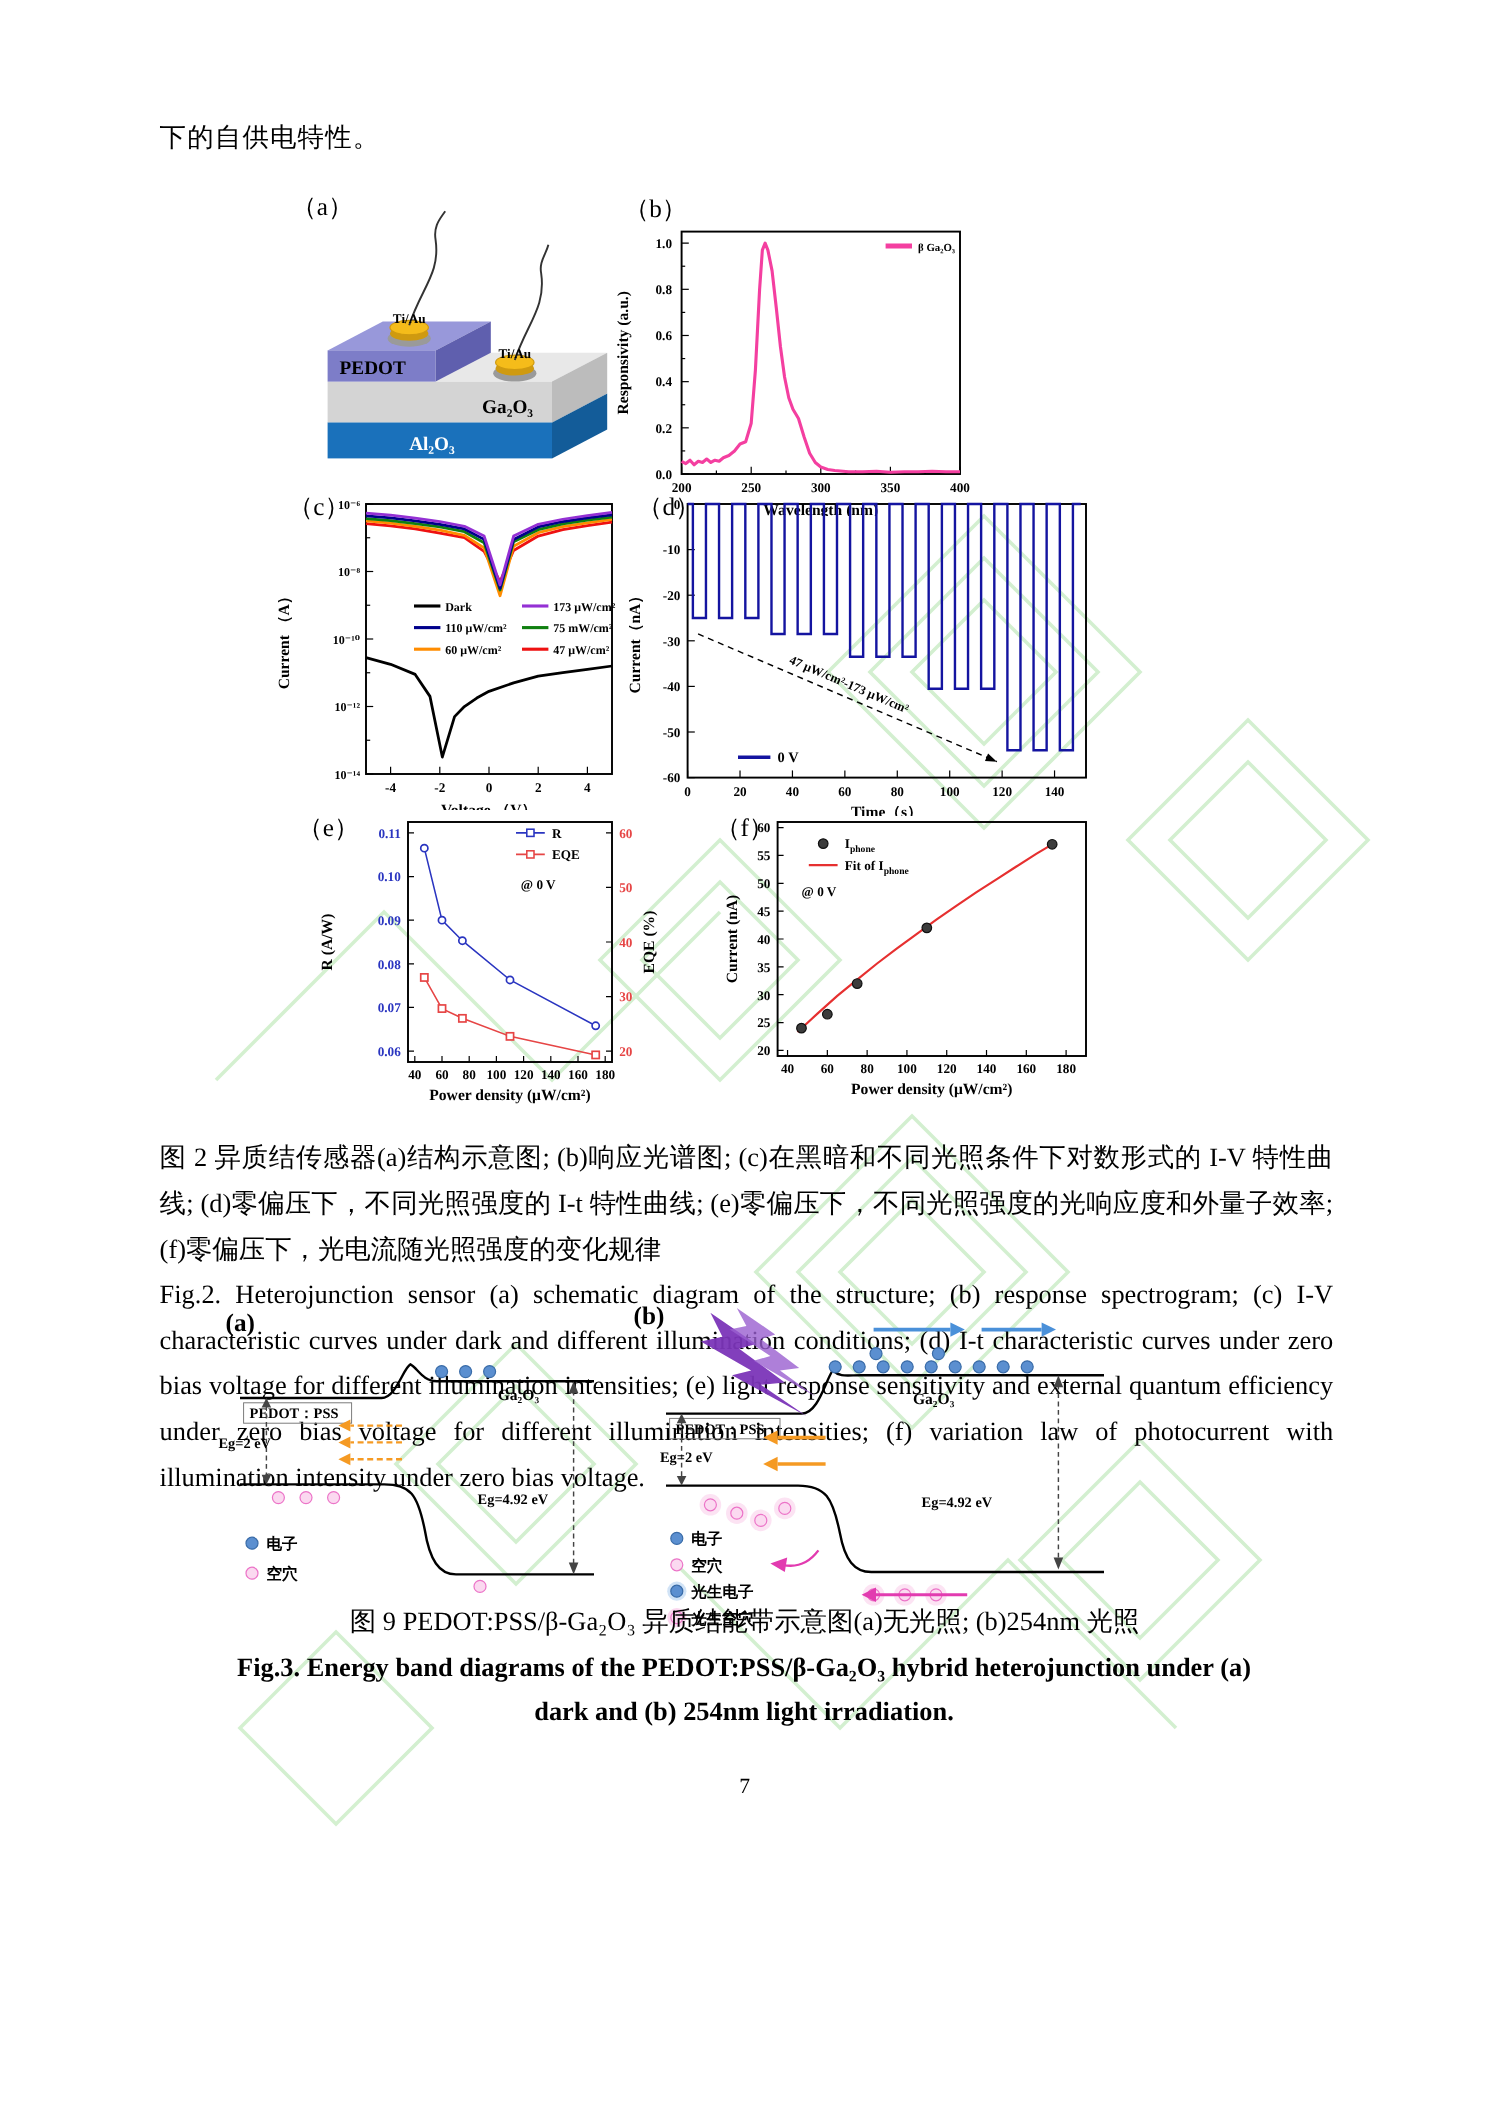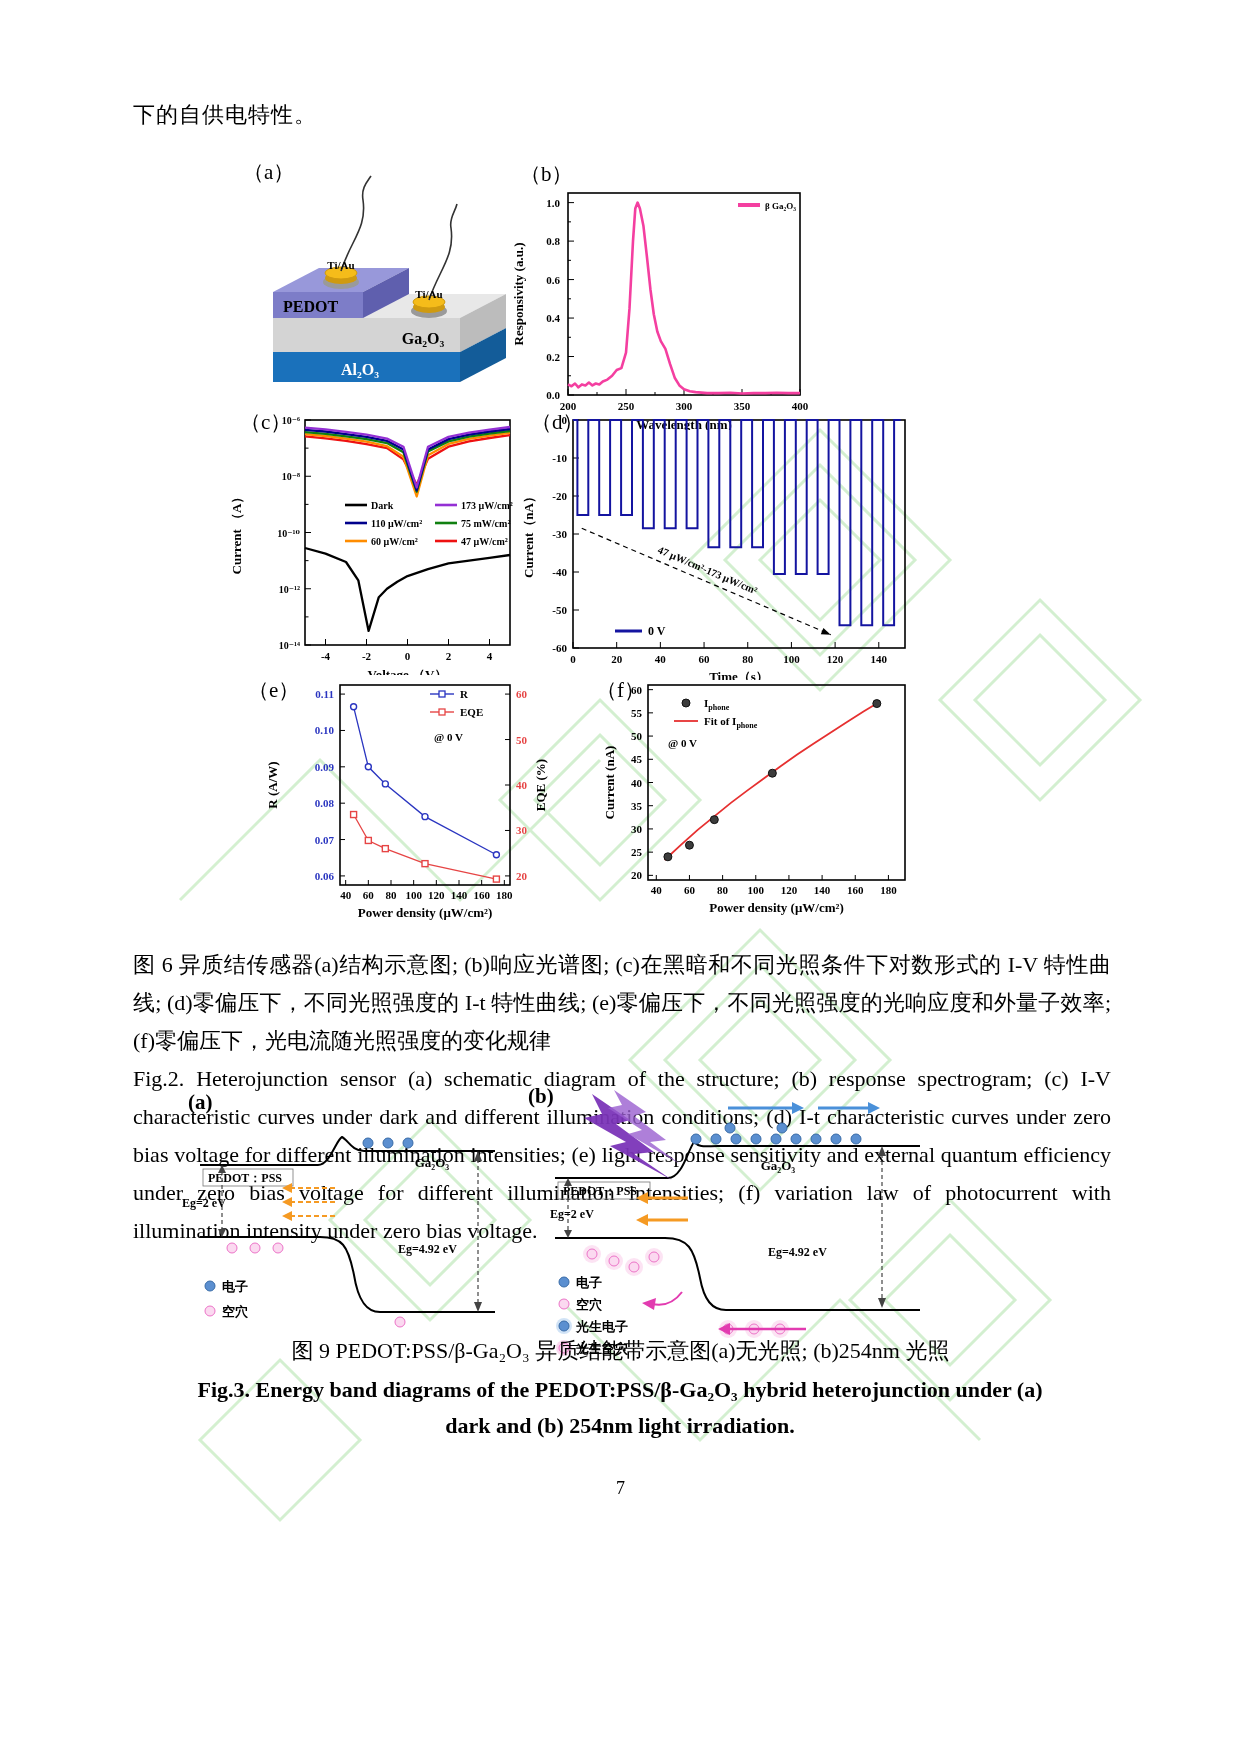--- a/index.html
+++ b/index.html
@@ -316,21 +316,21 @@
       <circle cx="276.81290322580645" cy="31.571428571428584" r="4" fill="#3c3c3c" stroke="#111"></circle>
       <circle cx="86" cy="31" r="4" fill="#3c3c3c" stroke="#111"></circle>
       <text x="104" y="35" font-size="11" text-anchor="start" fill="#000"><tspan>I</tspan><tspan dy="3" font-size="8">phone</tspan></text>
       <line x1="74" y1="49" x2="98" y2="49" stroke="#e63030" stroke-width="1.8"></line>
       <text x="104" y="53" font-size="11" text-anchor="start" fill="#000"><tspan>Fit of I</tspan><tspan dy="3" font-size="8">phone</tspan></text>
       <text x="68" y="75" font-size="11" text-anchor="start" fill="#000">@ 0 V</text>
       <text x="14" y="110.5" font-size="13" text-anchor="middle" fill="#000" transform="rotate(-90 14 110.5)">Current (nA)</text>
       <text x="176.5" y="240" font-size="13" text-anchor="middle" fill="#000">Power density (μW/cm²)</text>
     </svg>
 
-  <div class="layer caption" style="left:133px;top:946px;width:978px;">图 6 异质结传感器(a)结构示意图; (b)响应光谱图; (c)在黑暗和不同光照条件下对数形式的 I-V 特性曲线; (d)零偏压下，不同光照强度的 I-t 特性曲线; (e)零偏压下，不同光照强度的光响应度和外量子效率; (f)零偏压下，光电流随光照强度的变化规律</div>
+  <div class="layer caption" style="left:133px;top:946px;width:978px;">图 2 异质结传感器(a)结构示意图; (b)响应光谱图; (c)在黑暗和不同光照条件下对数形式的 I-V 特性曲线; (d)零偏压下，不同光照强度的 I-t 特性曲线; (e)零偏压下，不同光照强度的光响应度和外量子效率; (f)零偏压下，光电流随光照强度的变化规律</div>
   <div class="layer caption" style="left:133px;top:1060px;width:978px;">Fig.2. Heterojunction sensor (a) schematic diagram of the structure; (b) response spectrogram; (c) I-V characteristic curves under dark and different illumination conditions; (d) I-t characteristic curves under zero bias voltage for different illumination intensities; (e) light response sensitivity and external quantum efficiency under zero bias voltage for different illumination intensities; (f) variation law of photocurrent with illumination intensity under zero bias voltage.</div>
 
   <div class="layer fig3-label" style="left:188px;top:1090px;">(a)</div>
   <div class="layer fig3-label" style="left:528px;top:1084px;">(b)</div>
 
   <svg class="layer" style="left:170px;top:1085px;" width="340" height="265" viewBox="0 0 340 265">
     <path d="M30,80 L148,80 C160,80 166,55 172,52 C178,55 182,66 194,66 L325,66" fill="none" stroke="#000" stroke-width="2"></path>
     <path d="M30,152 L150,152 C172,152 178,160 184,190 C188,215 196,227 210,227 L325,227" fill="none" stroke="#000" stroke-width="2"></path>
     <rect x="33" y="84" width="90" height="17" fill="none" stroke="#777" stroke-width="0.8"></rect>
     <text x="38" y="97" font-size="12" text-anchor="start">PEDOT：PSS</text>

